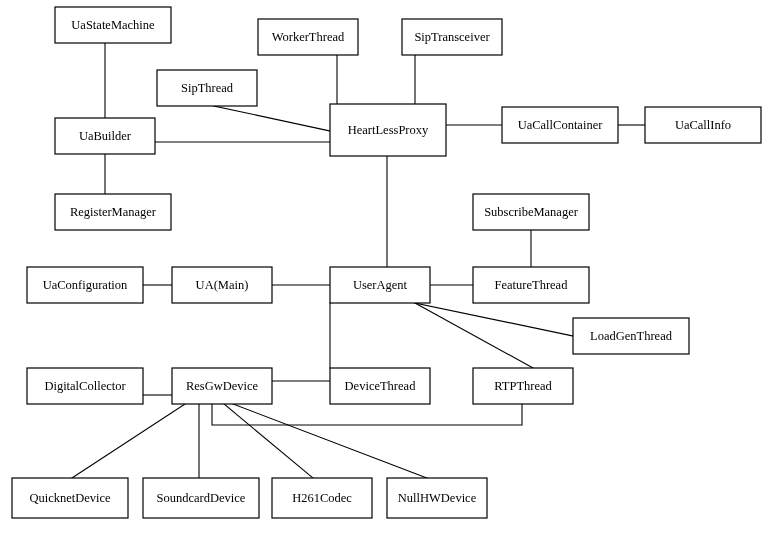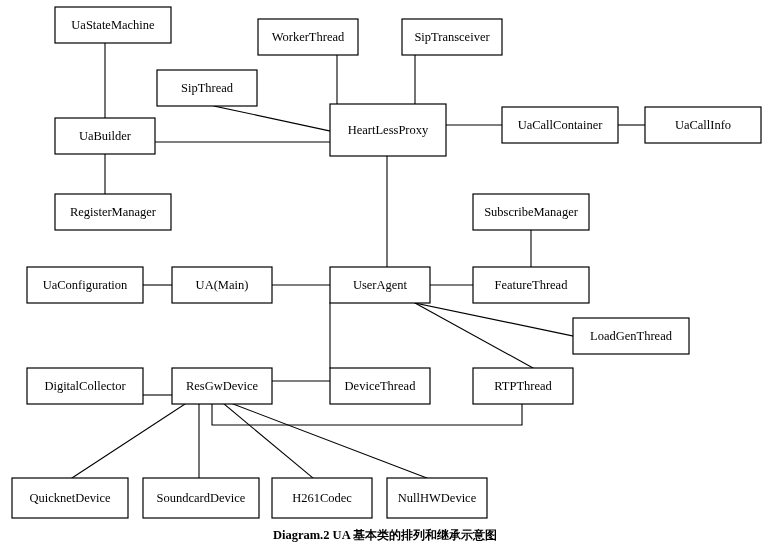--- a/index.html
+++ b/index.html
@@ -182,17 +182,14 @@
           <rect x="272" y="478" width="100" height="40" class="node-rect"></rect>
           <text x="322" y="499" class="node-label">H261Codec</text>
         </g>
         <g>
           <rect x="387" y="478" width="100" height="40" class="node-rect"></rect>
           <text x="437" y="499" class="node-label">NullHWDevice</text>
         </g>
       </g>
   </svg>
 
-  <div class="caption">
-    <span>Diagram.2 UA </span><span class="cap-zh">基本类的排列和继承示意图</span>
-  </div>
 
 </div>
 
 </body></html>

